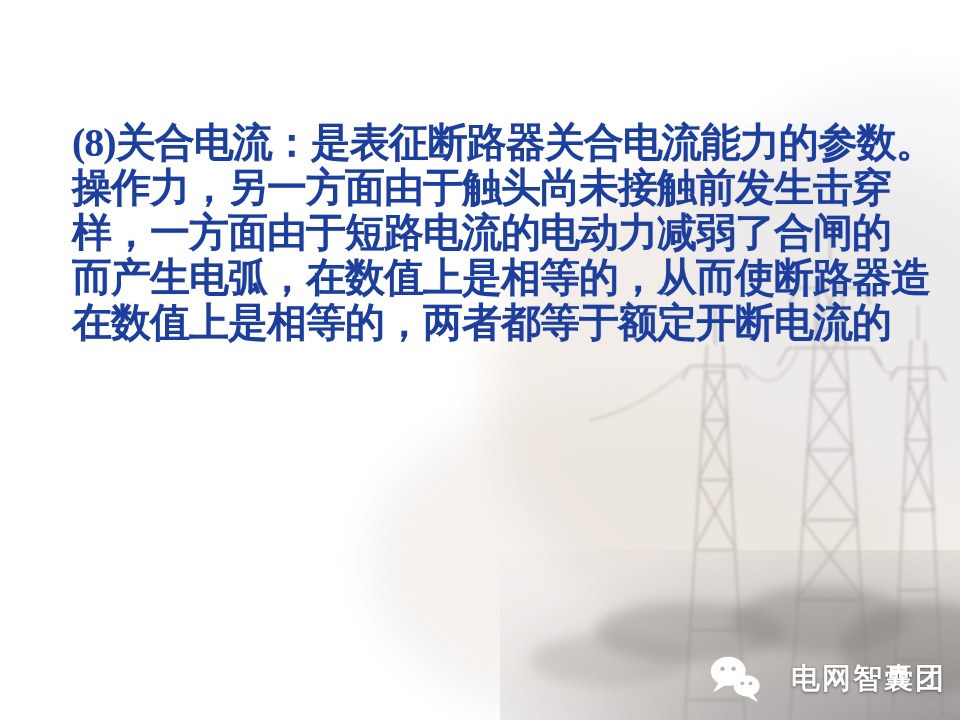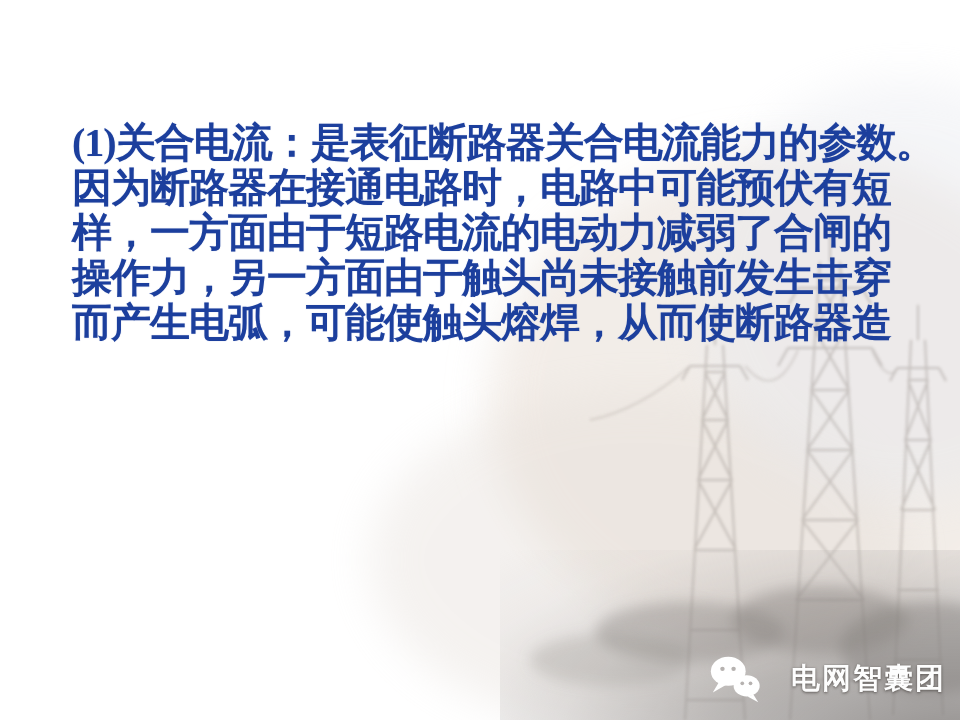--- a/index.html
+++ b/index.html
@@ -101,25 +101,25 @@
       <ellipse cx="690" cy="632" rx="95" ry="30" fill="#79736e" opacity="0.40"></ellipse>
       <ellipse cx="820" cy="620" rx="88" ry="34" fill="#6f6a66" opacity="0.42"></ellipse>
       <ellipse cx="930" cy="648" rx="90" ry="46" fill="#6b6662" opacity="0.45"></ellipse>
       <ellipse cx="610" cy="660" rx="80" ry="26" fill="#8a847f" opacity="0.28"></ellipse>
     </g>
   </svg>
 
   <div class="corner-shade"></div>
 
   <div class="textblock">
-    <div class="text-line">(1)关合电流：是表征断路器关合电流能力的参数。</div>
-    <div class="text-line">因为断路器在接通电路时，电路中可能预伏有短</div>
+    <div class="text-line">(8)关合电流：是表征断路器关合电流能力的参数。</div>
+    <div class="text-line">操作力，另一方面由于触头尚未接触前发生击穿</div>
     <div class="text-line">样，一方面由于短路电流的电动力减弱了合闸的</div>
-    <div class="text-line">操作力，另一方面由于触头尚未接触前发生击穿</div>
-    <div class="text-line">而产生电弧，可能使触头熔焊，从而使断路器造</div>
+    <div class="text-line">而产生电弧，在数值上是相等的，从而使断路器造</div>
+    <div class="text-line">在数值上是相等的，两者都等于额定开断电流的</div>
   </div>
 
   <div class="footer">
     <svg class="wechat-icon" viewBox="0 0 60 54" xmlns="http://www.w3.org/2000/svg" aria-hidden="true">
       <g>
         <ellipse cx="22" cy="19" rx="18" ry="15" fill="#ffffff"></ellipse>
         <path d="M12 31 L6 41 L20 33 Z" fill="#ffffff"></path>
         <circle cx="16" cy="16.5" r="2.3" fill="#b6b2b0"></circle>
         <circle cx="27.5" cy="16.5" r="2.3" fill="#b6b2b0"></circle>
         <ellipse cx="41" cy="34" rx="13.5" ry="11" fill="#ffffff"></ellipse>

